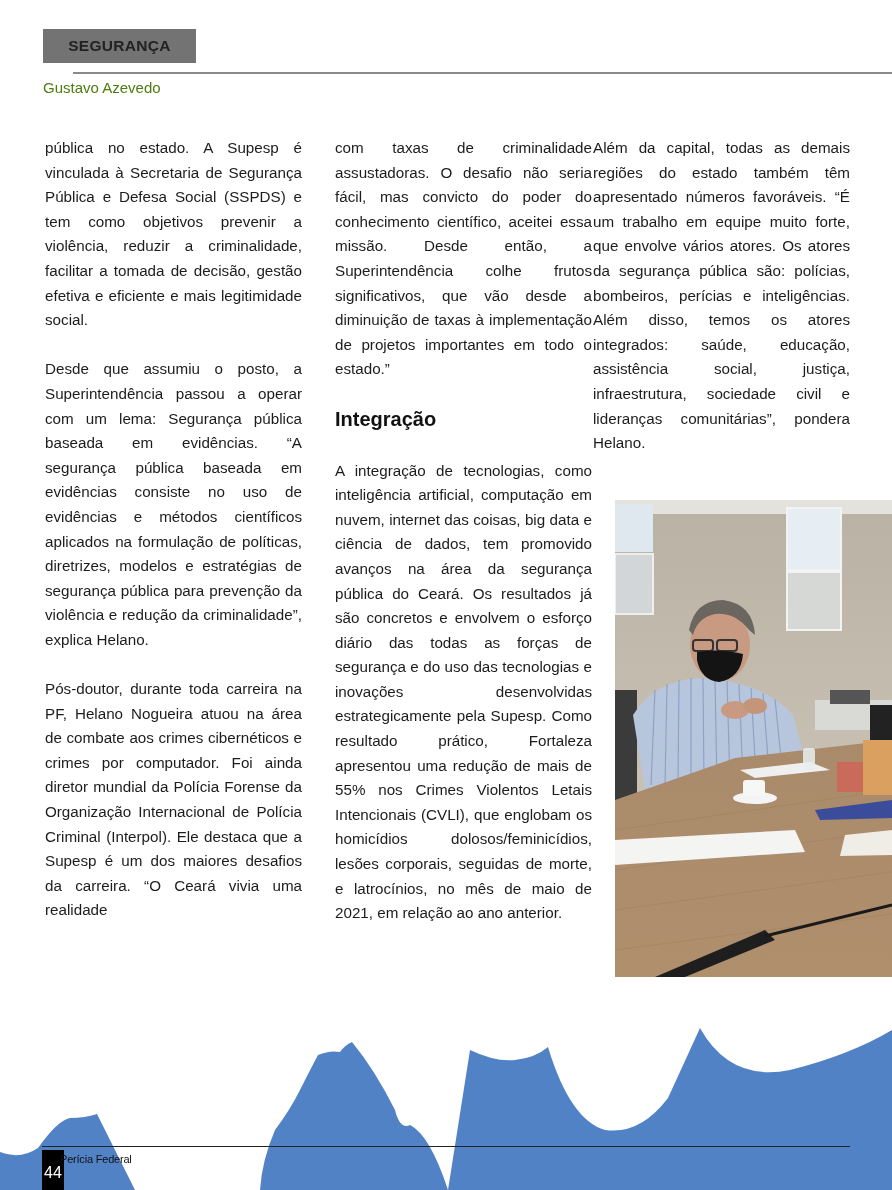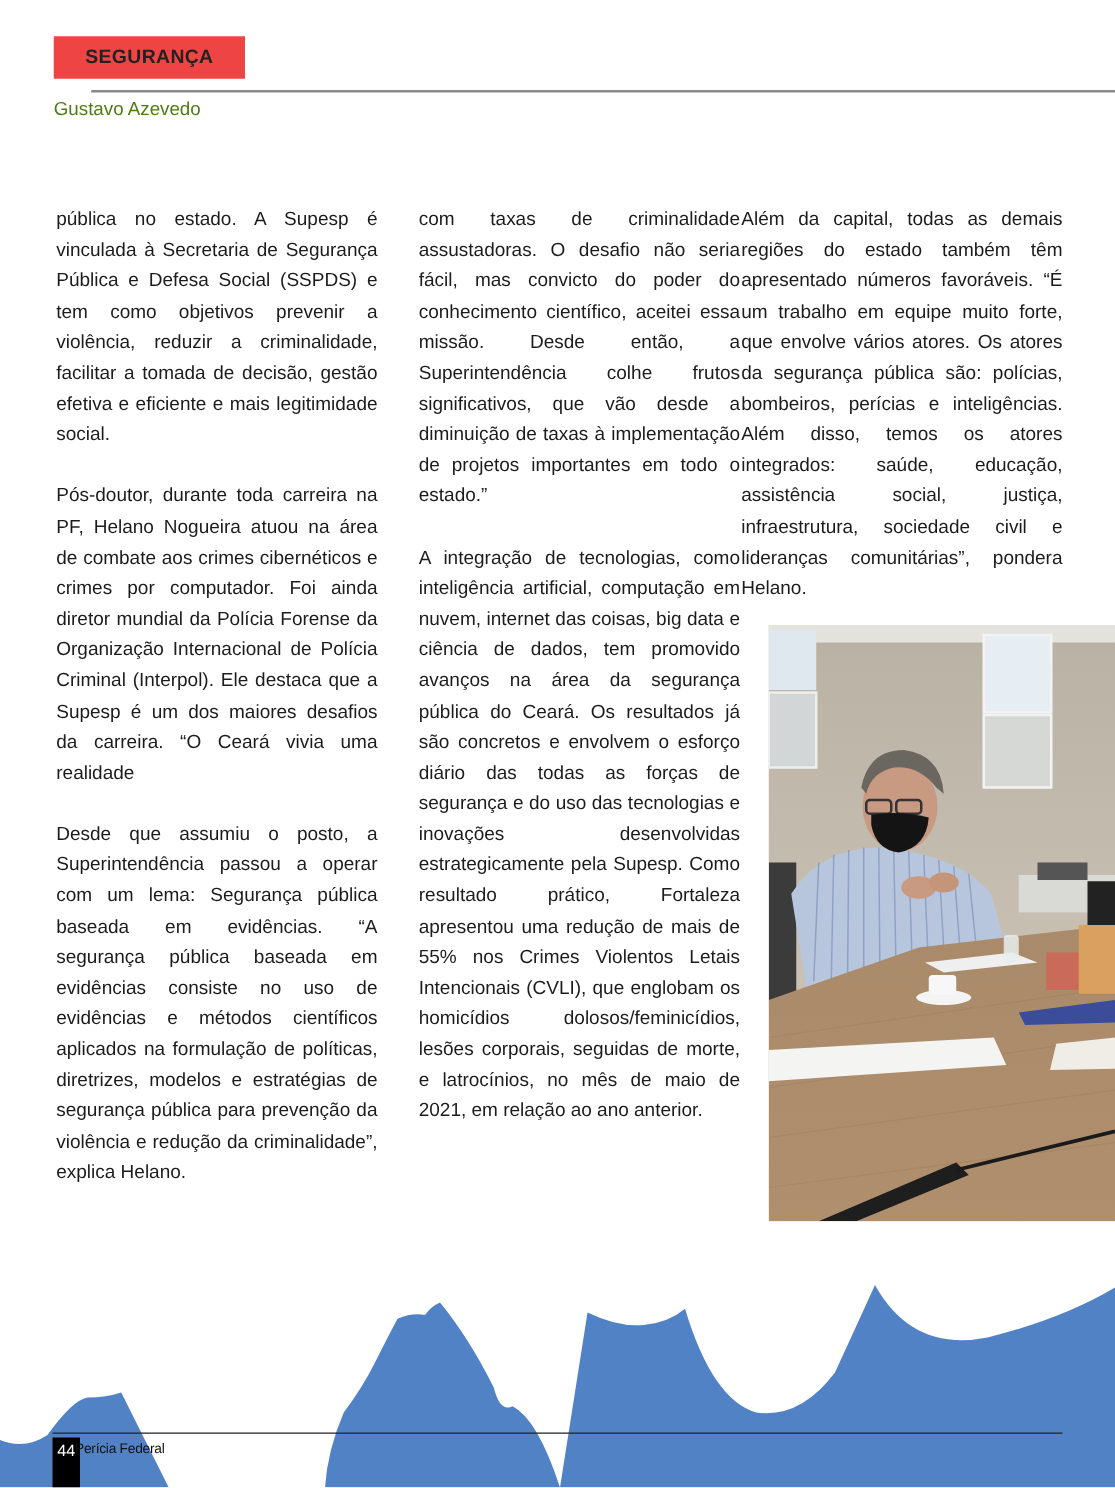--- a/index.html
+++ b/index.html
@@ -4,34 +4,34 @@
 <style>
   html, body { margin: 0; padding: 0; }
   body {
     width: 892px; height: 1190px; position: relative; overflow: hidden;
     background: #ffffff;
     font-family: "Liberation Sans", "DejaVu Sans", sans-serif;
     color: #1c1c1c;
   }
   .section-tag {
     position: absolute; left: 43px; top: 29px; width: 153px; height: 34px;
-    background: #ef4444; box-sizing: border-box;
+    background: #737373; box-sizing: border-box;
     display: flex; align-items: center; justify-content: center;
     font-weight: bold; font-size: 15.5px; letter-spacing: 0.3px; color: #222;
   }
   .header-rule {
     position: absolute; left: 73px; right: 0; top: 72px; height: 2px;
     background: #8a8a8a;
   }
   .author {
     position: absolute; left: 43px; top: 79px;
     font-size: 15px; color: #4d7c0f;
   }
   .col {
-    position: absolute; top: 164px; width: 257px;
+    position: absolute; top: 136px; width: 257px;
     font-size: 15.2px; line-height: 24.6px;
     text-align: justify; color: #1c1c1c;
   }
   .col p { margin: 0 0 24.6px 0; }
   .col p:last-child { margin-bottom: 0; }
   .col1 { left: 45px; }
   .col2 { left: 319px; margin-left: 16px; }
   .col3 { left: 593px; }
   .subhead {
     font-weight: bold; font-size: 20px; line-height: 24px;
@@ -44,44 +44,45 @@
   }
   .wave {
     position: absolute; left: 0; top: 1010px; width: 892px; height: 180px;
   }
   .footer-rule {
     position: absolute; left: 42px; top: 1146px; width: 808px; height: 1px;
     background: #222;
   }
   .page-num {
     position: absolute; left: 42px; top: 1150px; width: 22px; height: 40px;
-    background: #000; color: #fff; font-size: 13px;
-    display: flex; justify-content: center; padding-top: 3px; box-sizing: border-box;
+    background: #000; color: #fff; font-size: 16px;
+    display: flex; justify-content: center; padding-top: 14px; box-sizing: border-box;
     font-family: "Liberation Sans Narrow", "Liberation Sans", sans-serif;
   }
   .pub-name {
     position: absolute; left: 60px; top: 1153px; font-size: 11px; color: #111;
     letter-spacing: -0.2px;
   }
 </style>
 </head>
 <body>
 
 <div class="section-tag">SEGURANÇA</div>
 <div class="header-rule"></div>
 <div class="author">Gustavo Azevedo</div>
 
 <div class="col col1">
   <p>pública no estado. A Supesp é vinculada à Secretaria de Segurança Pública e Defesa Social (SSPDS) e tem como objetivos prevenir a violência, reduzir a criminalidade, facilitar a tomada de decisão, gestão efetiva e eficiente e mais legitimidade social.</p>
+  <p>Desde que assumiu o posto, a Superintendência passou a operar com um lema: Segurança pública baseada em evidências. “A segurança pública baseada em evidências consiste no uso de evidências e métodos científicos aplicados na formulação de políticas, diretrizes, modelos e estratégias de segurança pública para prevenção da violência e redução da criminalidade”, explica Helano.</p>
   <p>Pós-doutor, durante toda carreira na PF, Helano Nogueira atuou na área de combate aos crimes cibernéticos e crimes por computador. Foi ainda diretor mundial da Polícia Forense da Organização Internacional de Polícia Criminal (Interpol). Ele destaca que a Supesp é um dos maiores desafios da carreira. “O Ceará vivia uma realidade</p>
-  <p>Desde que assumiu o posto, a Superintendência passou a operar com um lema: Segurança pública baseada em evidências. “A segurança pública baseada em evidências consiste no uso de evidências e métodos científicos aplicados na formulação de políticas, diretrizes, modelos e estratégias de segurança pública para prevenção da violência e redução da criminalidade”, explica Helano.</p>
 </div>
 
 <div class="col col2">
   <p>com taxas de criminalidade assustadoras. O desafio não seria fácil, mas convicto do poder do conhecimento científico, aceitei essa missão. Desde então, a Superintendência colhe frutos significativos, que vão desde a diminuição de taxas à implementação de projetos importantes em todo o estado.”</p>
+  <h2 class="subhead">Integração</h2>
   <p>A integração de tecnologias, como inteligência artificial, computação em nuvem, internet das coisas, big data e ciência de dados, tem promovido avanços na área da segurança pública do Ceará. Os resultados já são concretos e envolvem o esforço diário das todas as forças de segurança e do uso das tecnologias e inovações desenvolvidas estrategicamente pela Supesp. Como resultado prático, Fortaleza apresentou uma redução de mais de 55% nos Crimes Violentos Letais Intencionais (CVLI), que englobam os homicídios dolosos/feminicídios, lesões corporais, seguidas de morte, e latrocínios, no mês de maio de 2021, em relação ao ano anterior.</p>
 </div>
 
 <div class="col col3">
   <p>Além da capital, todas as demais regiões do estado também têm apresentado números favoráveis. “É um trabalho em equipe muito forte, que envolve vários atores. Os atores da segurança pública são: polícias, bombeiros, perícias e inteligências. Além disso, temos os atores integrados: saúde, educação, assistência social, justiça, infraestrutura, sociedade civil e lideranças comunitárias”, pondera Helano.</p>
 </div>
 
 <div class="photo" title="Man wearing black face mask and glasses, striped shirt, seated at a wooden meeting table with papers, coffee cup, glass, magazines and TV remote">
   <svg width="277" height="477" viewBox="0 0 277 477" xmlns="http://www.w3.org/2000/svg">
     <defs>

